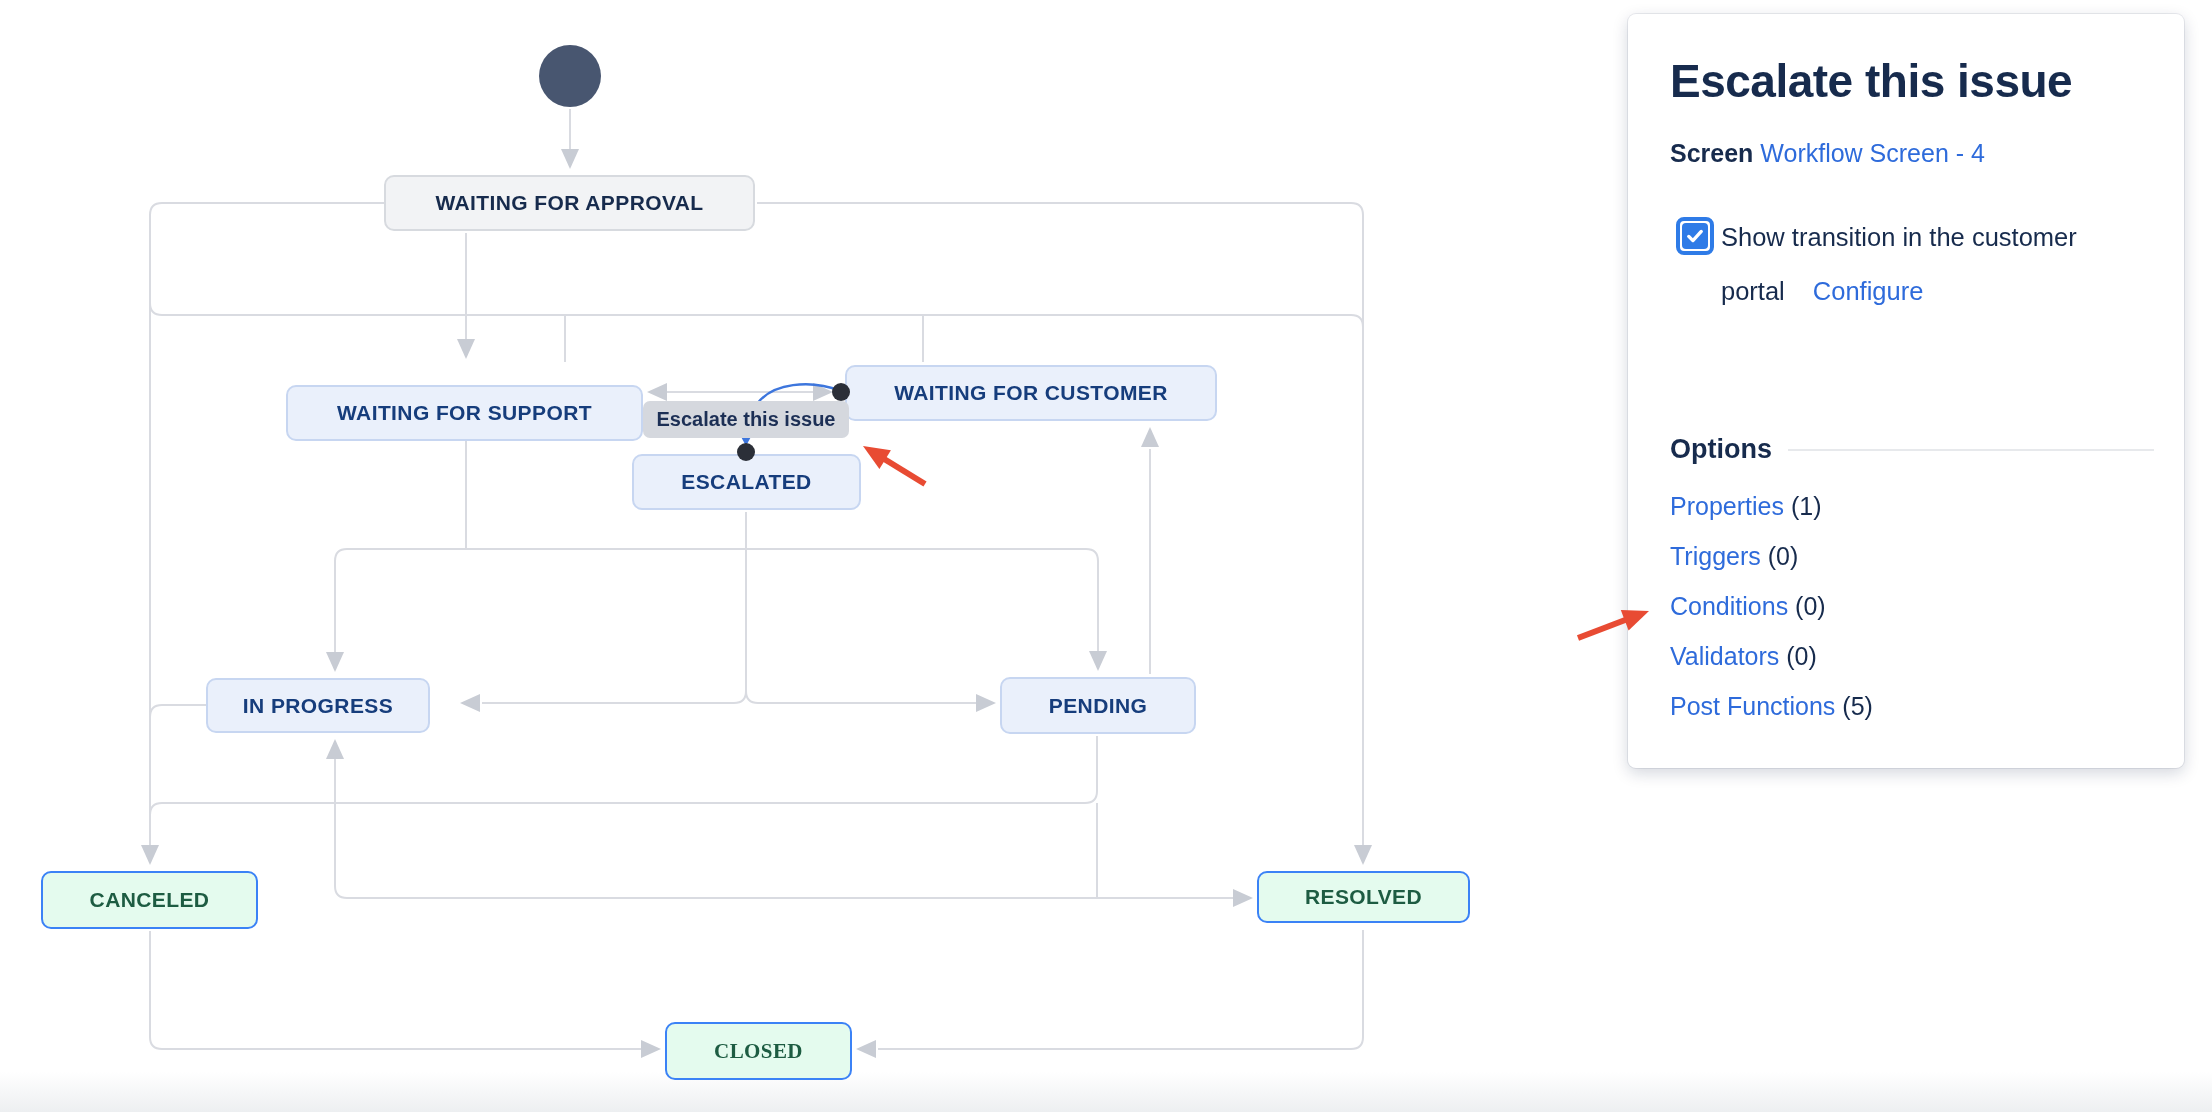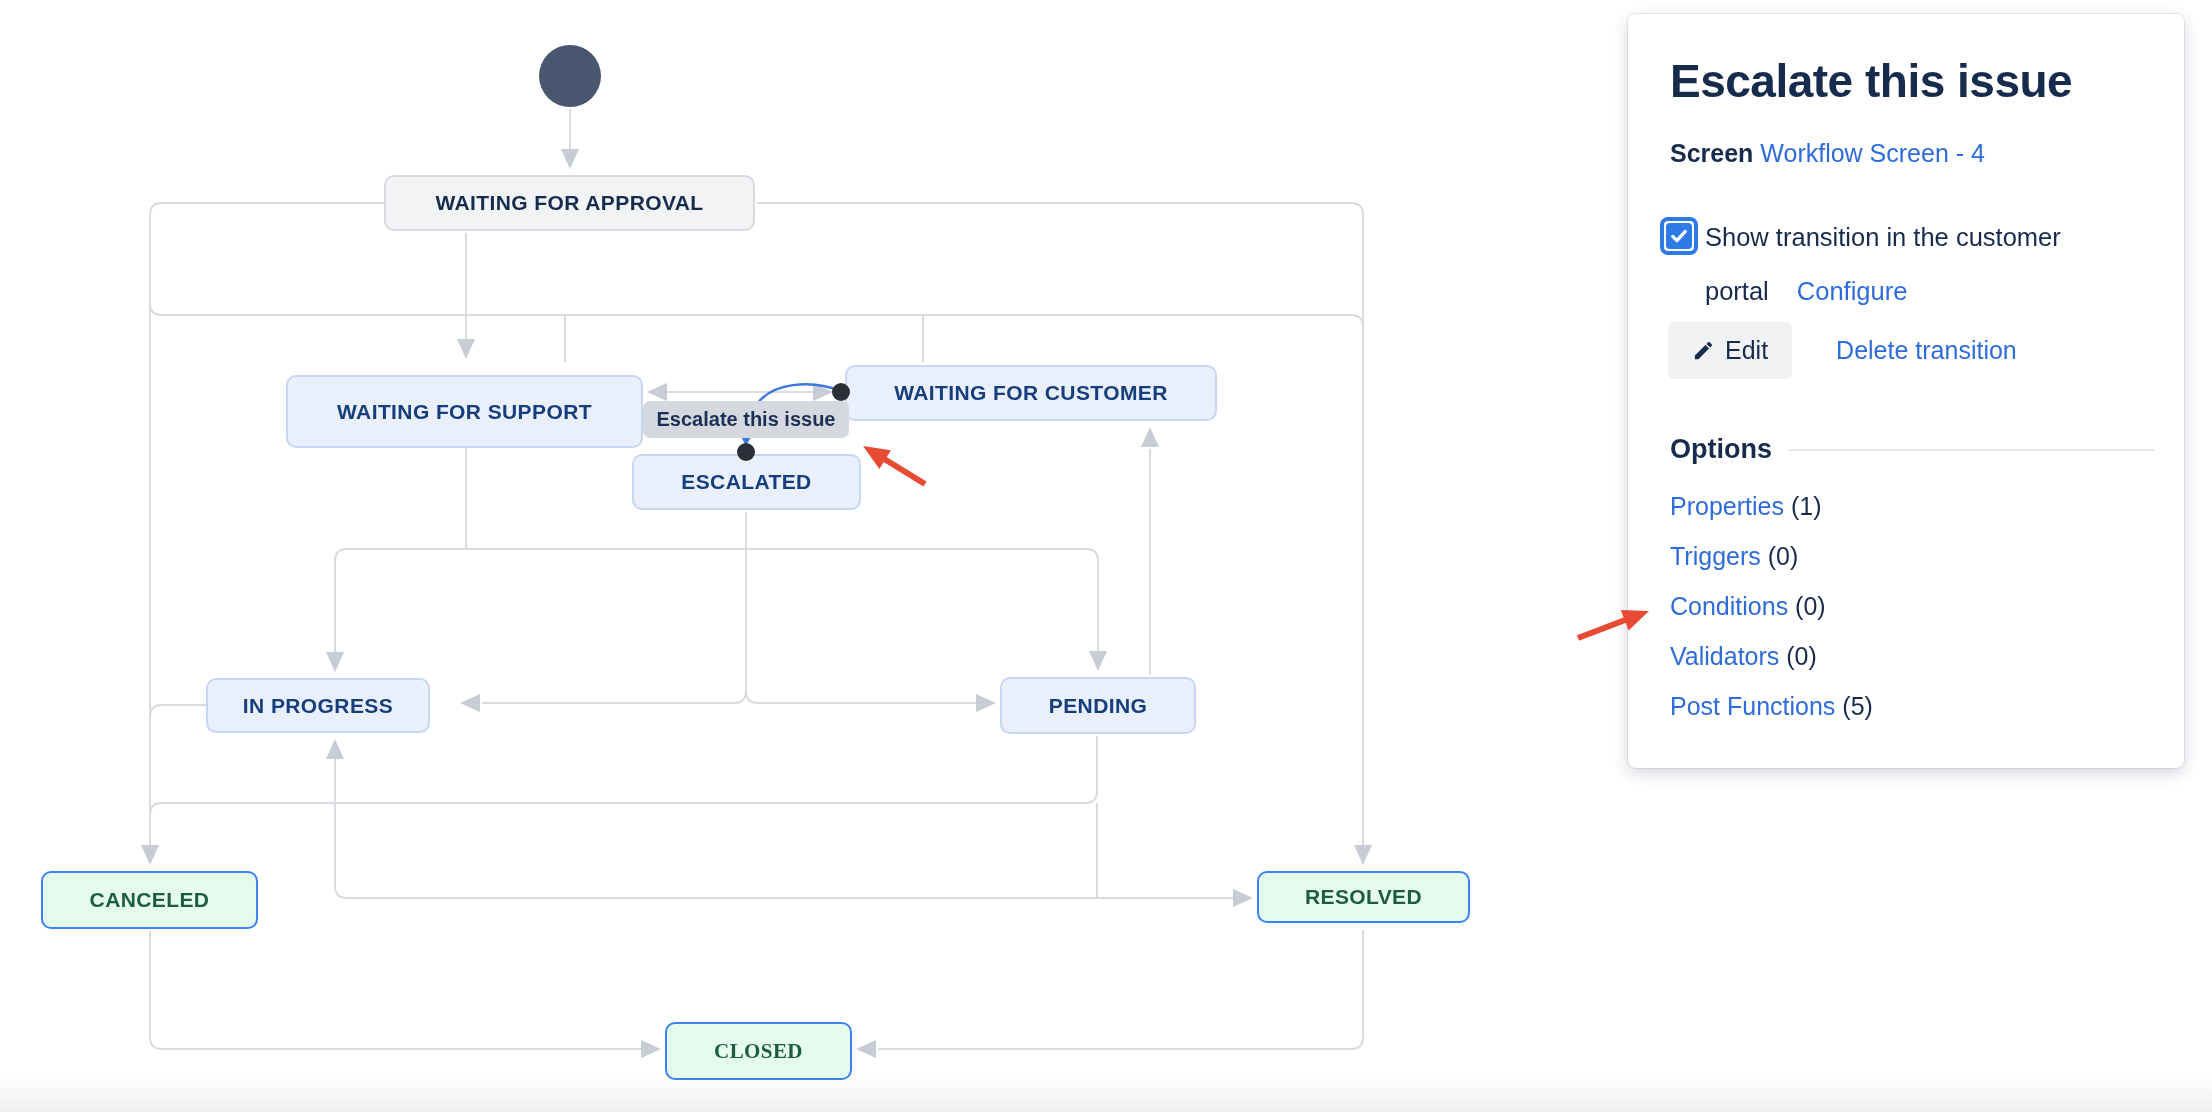--- a/index.html
+++ b/index.html
@@ -18,21 +18,21 @@
         display:flex;align-items:center;justify-content:center;font-weight:700;font-size:20px;
         color:#1c2f55;cursor:pointer;}
   .edge-dot{position:absolute;z-index:30;width:18px;height:18px;border-radius:50%;background:#2b2f38;cursor:grab;}
   
   #panel{position:absolute;left:1628px;top:14px;width:556px;height:754px;background:#fff;
          border-radius:8px;box-shadow:0 0 0 1px rgba(9,30,66,.08),0 5px 16px rgba(9,30,66,.18);z-index:35;}
   #panel-title{position:absolute;left:42px;top:40px;font-size:46px;font-weight:700;color:#172b4d;letter-spacing:-.5px;}
   #screen-row{position:absolute;left:42px;top:125px;font-size:25px;}
   #screen-label{font-weight:700;color:#172b4d;}
   a.lnk{color:#2e6bdb;text-decoration:none;cursor:pointer;}
-  #checkbox-row{position:absolute;left:32px;top:196px;display:flex;justify-content:space-between;}
+  #checkbox-row{position:absolute;left:48px;top:196px;display:flex;justify-content:space-between;}
   #portal-checkbox{width:26px;height:26px;border:4px solid #2e7be7;border-radius:8px;background:#fff;
         padding:2px;flex:none;margin-top:7px;cursor:pointer;}
   #portal-checkbox .inner{width:100%;height:100%;background:#2e7be7;border-radius:4px;
         display:flex;align-items:center;justify-content:center;}
   #checkbox-text{margin-left:7px;width:432px;font-size:25.5px;line-height:54px;color:#172b4d;}
   #configure-link{margin-left:28px;}
   #buttons-row{position:absolute;left:40px;top:308px;display:flex;align-items:center;}
   #edit-button{display:inline-flex;align-items:center;gap:10px;height:57px;padding:0 24px;
         background:#f1f2f4;border:none;border-radius:6px;font-size:25px;color:#172b4d;
         font-family:"Liberation Sans",sans-serif;cursor:pointer;}
@@ -84,21 +84,21 @@
       <polygon points="1253,898 1233,889 1233,907" fill="#c8ccd4"></polygon>
       <polygon points="661,1049 641,1040 641,1058" fill="#c8ccd4"></polygon>
       <polygon points="1150,427 1141,447 1159,447" fill="#c8ccd4"></polygon>
       <polygon points="335,739 326,759 344,759" fill="#c8ccd4"></polygon>
       <path d="M841,391 C810,379 772,383 757,404 C749,416 746,429 746,438" fill="none" stroke="#3d76dd" stroke-width="2.4"></path>
       <polygon points="746,446 739,433 753,433" fill="#3d76dd"></polygon>
     </svg>
   <div id="start-node" style="left: 539px; top: 45px; width: 62px; height: 62px;"></div>
   <div id="nodes-layer">
       <div class="node gray" style="left: 384px; top: 175px; width: 371px; height: 56px;">WAITING FOR APPROVAL</div>
-      <div class="node blue" style="left: 286px; top: 375px; width: 357px; height: 73px;">WAITING FOR SUPPORT</div>
+      <div class="node blue" style="left: 286px; top: 385px; width: 357px; height: 56px;">WAITING FOR SUPPORT</div>
       <div class="node blue" style="left: 845px; top: 365px; width: 372px; height: 56px;">WAITING FOR CUSTOMER</div>
       <div class="node blue" style="left: 632px; top: 454px; width: 229px; height: 56px;">ESCALATED</div>
       <div class="node blue" style="left: 206px; top: 678px; width: 224px; height: 55px;">IN PROGRESS</div>
       <div class="node blue" style="left: 1000px; top: 677px; width: 196px; height: 57px;">PENDING</div>
       <div class="node green" style="left: 41px; top: 871px; width: 217px; height: 58px;">CANCELED</div>
       <div class="node green" style="left: 1257px; top: 871px; width: 213px; height: 52px;">RESOLVED</div>
       <div class="node green" style="left: 665px; top: 1022px; width: 187px; height: 58px; font-family: Liberation Serif, serif;">CLOSED</div>
     </div>
   <div id="transition-chip" style="left: 643px; top: 401px; width: 206px; height: 37px;">Escalate this issue</div>
   <div id="dots-layer">
@@ -124,31 +124,20 @@
       <div class="inner">
         <svg width="20" height="20" viewBox="0 0 24 24">
             <polyline points="4.5,12.5 9.5,17.5 19.5,6.5" fill="none" stroke="#ffffff" stroke-width="4" stroke-linecap="round" stroke-linejoin="round"></polyline>
           </svg>
       </div>
     </div>
     <div id="checkbox-text">
       <span>Show transition in the customer portal</span><a class="lnk" id="configure-link">Configure</a>
     </div>
   </div>
-  <div id="buttons-row">
-    <button id="edit-button">
-      <span style="display:inline-flex;">
-        <svg width="23" height="23" viewBox="0 0 24 24" fill="#172b4d">
-            <path d="M3 17.25V21h3.75L17.81 9.94l-3.75-3.75L3 17.25zM20.71 7.04c.39-.39.39-1.02 0-1.41l-2.34-2.34a.9959.9959 0 0 0-1.41 0l-1.83 1.83 3.75 3.75 1.83-1.83z"></path>
-          </svg>
-      </span>
-      <span>Edit</span>
-    </button>
-    <a class="lnk" id="delete-link">Delete transition</a>
-  </div>
   <div id="options-heading-row">
     <span id="options-heading">Options</span>
     <div id="options-divider"></div>
   </div>
   <ul id="options-list">
       <li><a class="lnk">Properties</a><span class="opt-count"> (1)</span></li>
       <li><a class="lnk">Triggers</a><span class="opt-count"> (0)</span></li>
       <li><a class="lnk">Conditions</a><span class="opt-count"> (0)</span></li>
       <li><a class="lnk">Validators</a><span class="opt-count"> (0)</span></li>
       <li><a class="lnk">Post Functions</a><span class="opt-count"> (5)</span></li>

